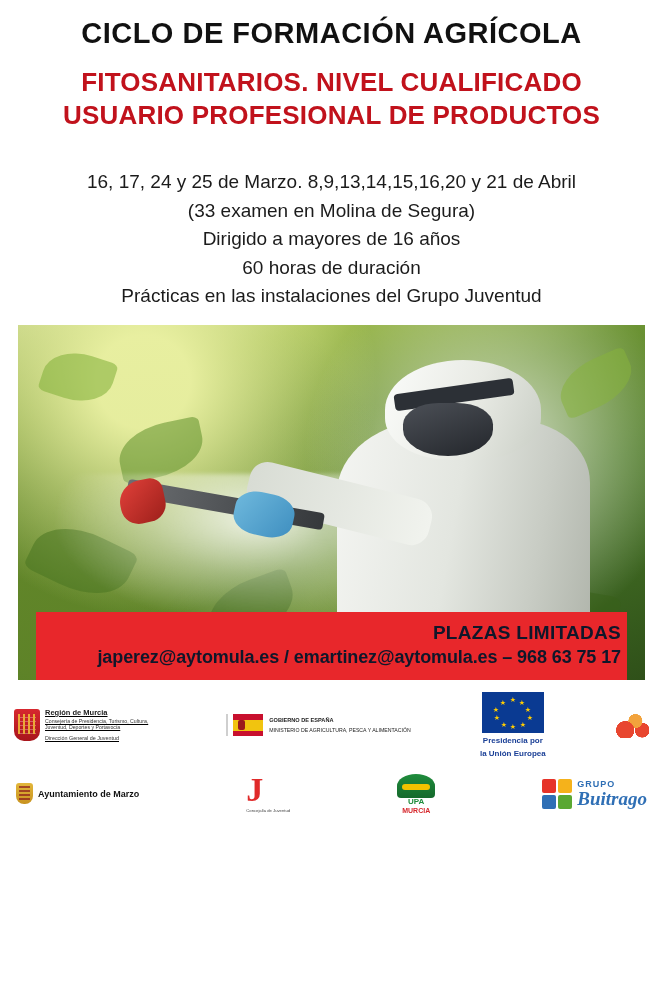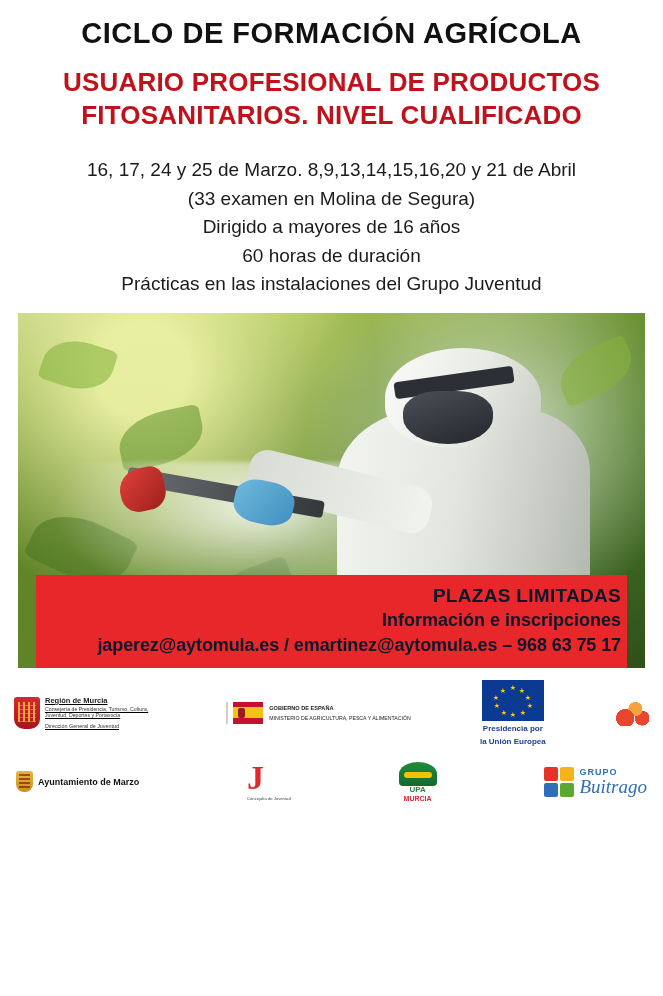--- a/index.html
+++ b/index.html
@@ -36,21 +36,21 @@
     font-size: 26px;
     font-weight: bold;
     color: #c1121c;
     line-height: 1.28;
     margin: 16px 22px 0 22px;
     letter-spacing: 0.2px;
   }
 
   
   .details {
-    margin: 24px 18px 0 18px;
+    margin: 36px 18px 0 18px;
     text-align: center;
     color: #1b1b1b;
     font-size: 19px;
     line-height: 1.50;
   }
   .details div {
     white-space: nowrap;
   }
 
   
@@ -361,32 +361,32 @@
   .bt-mark {
     width: 30px; height: 30px;
     flex: none;
     display: grid;
     grid-template-columns: 1fr 1fr;
     grid-template-rows: 1fr 1fr;
     gap: 2px;
   }
   .bt-mark i { display: block; border-radius: 2px; }
   .bt-t1 { font-size: 9px; font-weight: bold; color: #2f6fb5; letter-spacing: 1px; line-height: 1; }
-  .bt-t2 { font-size: 19px; font-weight: normal; color: #2f6fb5; line-height: 1; font-family: "Liberation Serif", serif; font-style: italic; }
+  .bt-t2 { font-size: 19px; font-weight: bold; color: #2f6fb5; line-height: 1; font-family: "Liberation Serif", serif; font-style: italic; }
 </style>
 </head>
 <body>
 
 <div class="poster">
 
   <h1 class="title-main">CICLO DE FORMACIÓN AGRÍCOLA</h1>
 
   <div class="title-sub">
+    <div>FITOSANITARIOS. NIVEL CUALIFICADO</div>
     <div>USUARIO PROFESIONAL DE PRODUCTOS</div>
-    <div>FITOSANITARIOS. NIVEL CUALIFICADO</div>
   </div>
 
   <div class="details">
     <div>16, 17, 24 y 25 de Marzo. 8,9,13,14,15,16,20 y 21 de Abril</div>
     <div>(33 examen en Molina de Segura)</div>
     <div>Dirigido a mayores de 16 años</div>
     <div>60 horas de duración</div>
     <div>Prácticas en las instalaciones del Grupo Juventud</div>
   </div>
 
@@ -408,21 +408,20 @@
       <div class="strap"></div>
       <div class="mask"></div>
       <div class="arm"></div>
       <div class="lance"></div>
       <div class="glove"></div>
       <div class="nozzle"></div>
     </div>
 
     <div class="band">
       <div class="l1">PLAZAS LIMITADAS</div>
-      <div class="l2">Información e inscripciones</div>
       <div class="l3">japerez@aytomula.es / emartinez@aytomula.es – 968 63 75 17</div>
     </div>
   </div>
 
   <div class="logos-row">
 
     <div class="logo-box">
       <div class="rm-shield"></div>
       <div class="rm-text">
         <div class="rm-t1">Región de Murcia</div>

